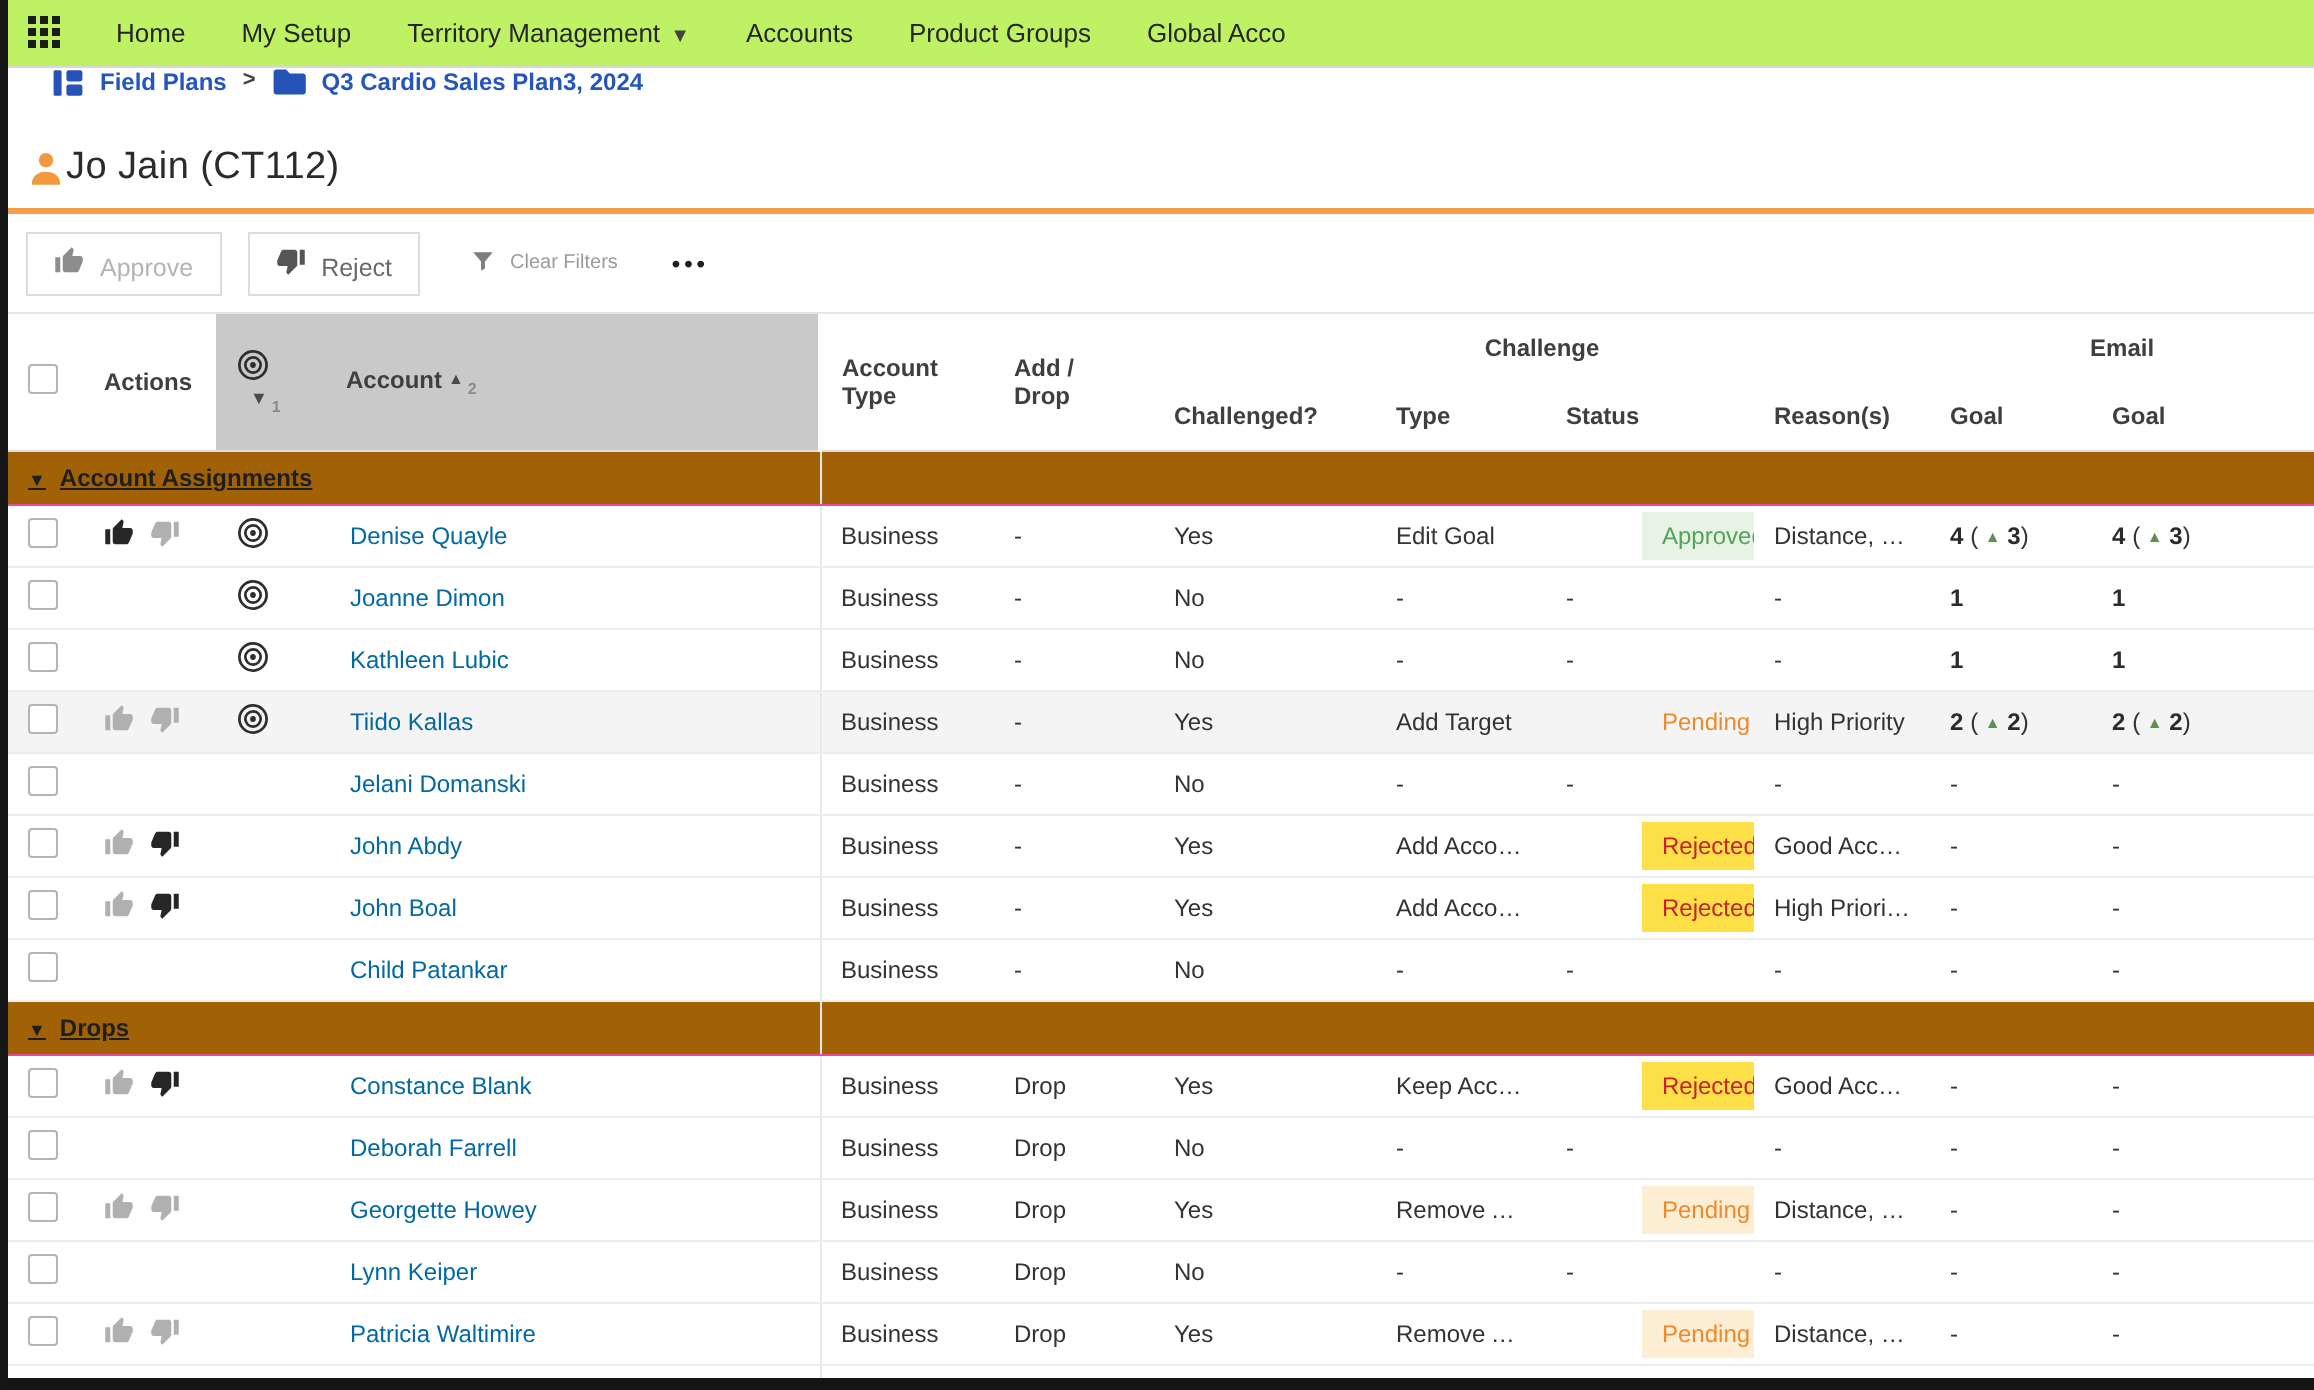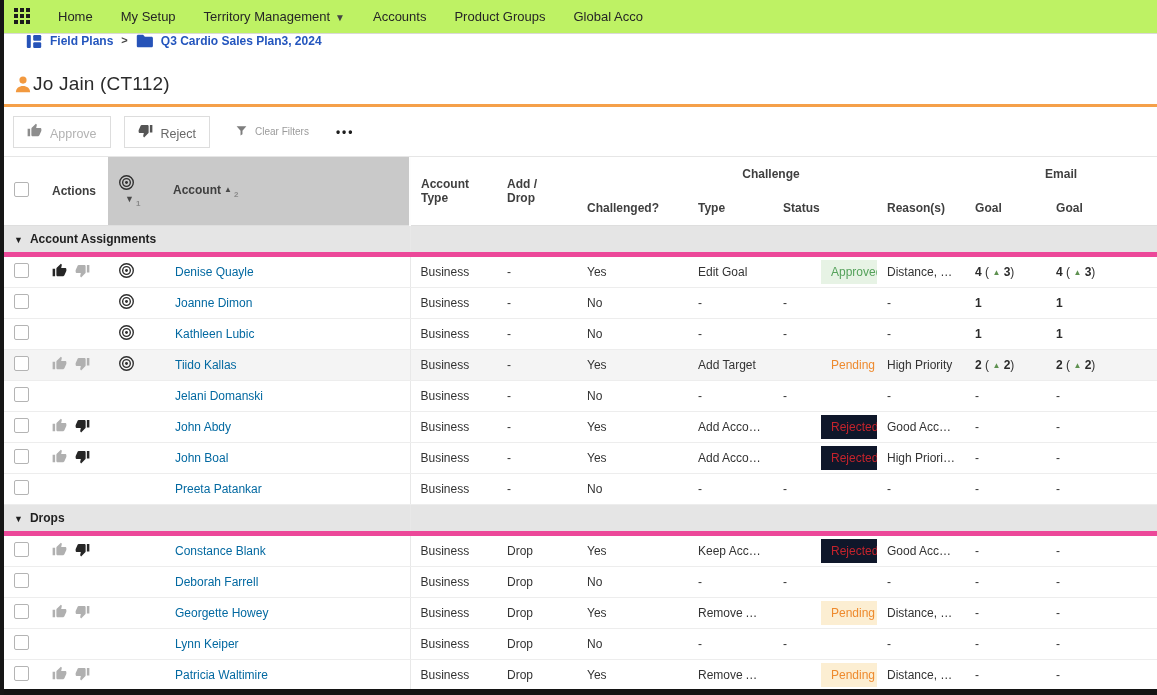--- a/index.html
+++ b/index.html
@@ -53,29 +53,29 @@
   .sort-arrow{font-size:8px;color:#4a4a4a;vertical-align:2px;margin-left:3px;}
   .hdr-caret{font-size:9px;color:#4a4a4a;margin-left:7px;}
   th sub{font-size:8px;color:#8a8a8a;margin-left:2px;}
   .th-target svg{vertical-align:-3px;}
 
   td{height:30px;padding:0 10px;border-bottom:1px solid #ededed;vertical-align:middle;overflow:hidden;
     white-space:nowrap;text-overflow:ellipsis;}
   td.c-cb, th.c-cb{padding:0 0 0 10px;}
   td.c-account{padding-left:12px;color:#0369a1;}
   tr.hl td{background:#f4f4f4;}
-  tr.section-row td{height:26px;background:#e5e5e5;border-bottom:5px solid #ec4899;font-weight:bold;color:#1f1f1f;}
+  tr.section-row td{height:26px;background:#a16207;border-bottom:1px solid #ec4899;font-weight:bold;color:#1f1f1f;text-decoration:underline;}
   .sec-caret{font-size:9px;margin-right:7px;color:#1f1f1f;}
   .checkbox{display:inline-block;width:15px;height:15px;border:1.5px solid #b4b4b4;border-radius:2px;background:#fff;box-sizing:border-box;cursor:pointer;}
   .thumbs{display:inline-flex;gap:8px;align-items:center;}
   .thumb-btn{display:inline-flex;cursor:pointer;}
   td.c-status{padding:0;}
   .chip{height:24px;display:flex;align-items:center;padding-left:10px;font-weight:normal;box-sizing:border-box;margin-left:48px;}
   .chip.approved{background:#E7F3E5;color:#55A25B;}
-  .chip.rejected{background:#0f172a;color:#C4232C;}
+  .chip.rejected{background:#fde047;color:#C4232C;}
   .chip.pending-chip{background:#FCEED2;color:#EE8A2E;}
   .chip.pending-plain{background:transparent;color:#EE8A2E;}
   .gval{font-weight:bold;color:#2b2b2b;}
   .tri{font-size:8px;color:#5E9150;vertical-align:1px;}
 </style>
 </head>
 <body>
 
 <div class="left-strip"></div>
 
@@ -361,21 +361,21 @@
             <div class="chip rejected">Rejected</div>
           </td>
           <td>High Priority, …</td>
           <td>-</td>
           <td>-</td>
         </tr>
         <tr>
           <td class="c-cb"><span class="checkbox"></span></td>
           <td></td>
           <td></td>
-          <td class="c-account">Preeta Patankar</td>
+          <td class="c-account">Child Patankar</td>
           <td class="divider">Business</td>
           <td>-</td>
           <td>No</td>
           <td>-</td>
           <td>-</td>
           <td>-</td>
           <td>-</td>
           <td>-</td>
         </tr>
         <tr class="section-row">

